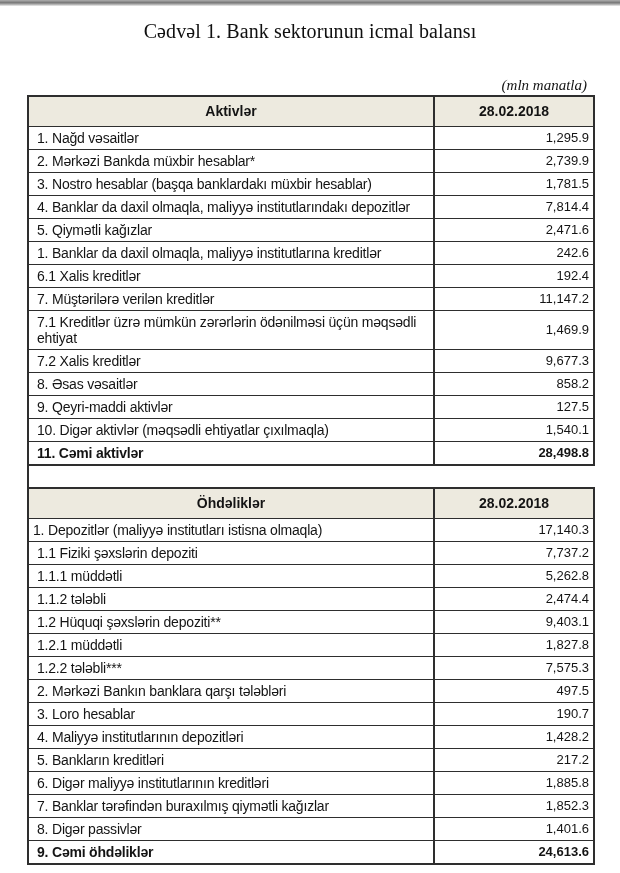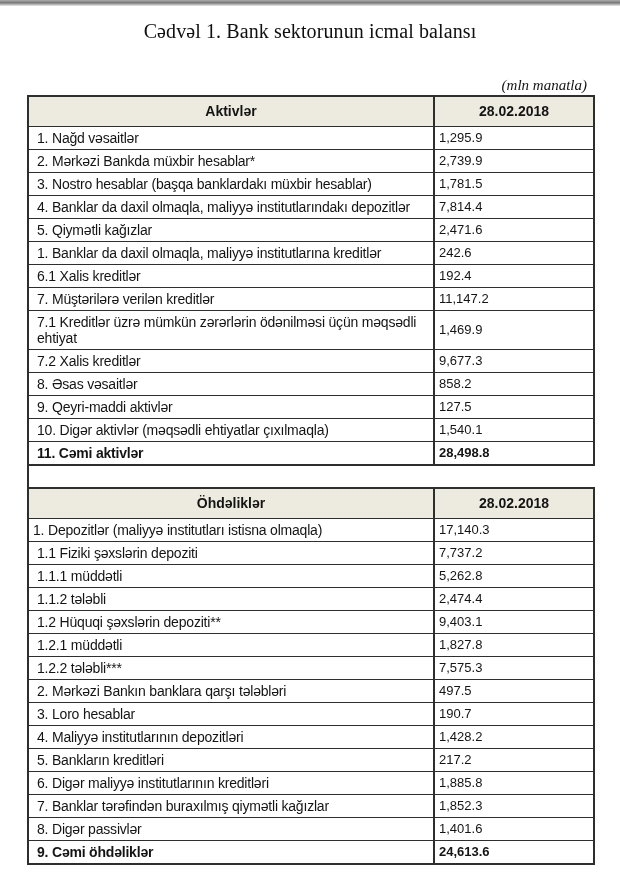--- a/index.html
+++ b/index.html
@@ -62,21 +62,21 @@
     font-size:14px;
     letter-spacing:-0.2px;
     padding:3px 6px 3px 8px;
     line-height:16px;
     text-align:left;
   }
   td.val{
     font-size:13px;
     padding:3px 4px;
     line-height:16px;
-    text-align:left;
+    text-align:right;
   }
   tr.indent td.lbl{}
   tr.first-pad td.lbl{padding-left:4px;}
   tr.total td{font-weight:bold;}
   tr.spacer td{
     height:15px;
     border-top:2px solid var(--border);
     border-bottom:2px solid var(--border);
     background:#ffffff;
   }

